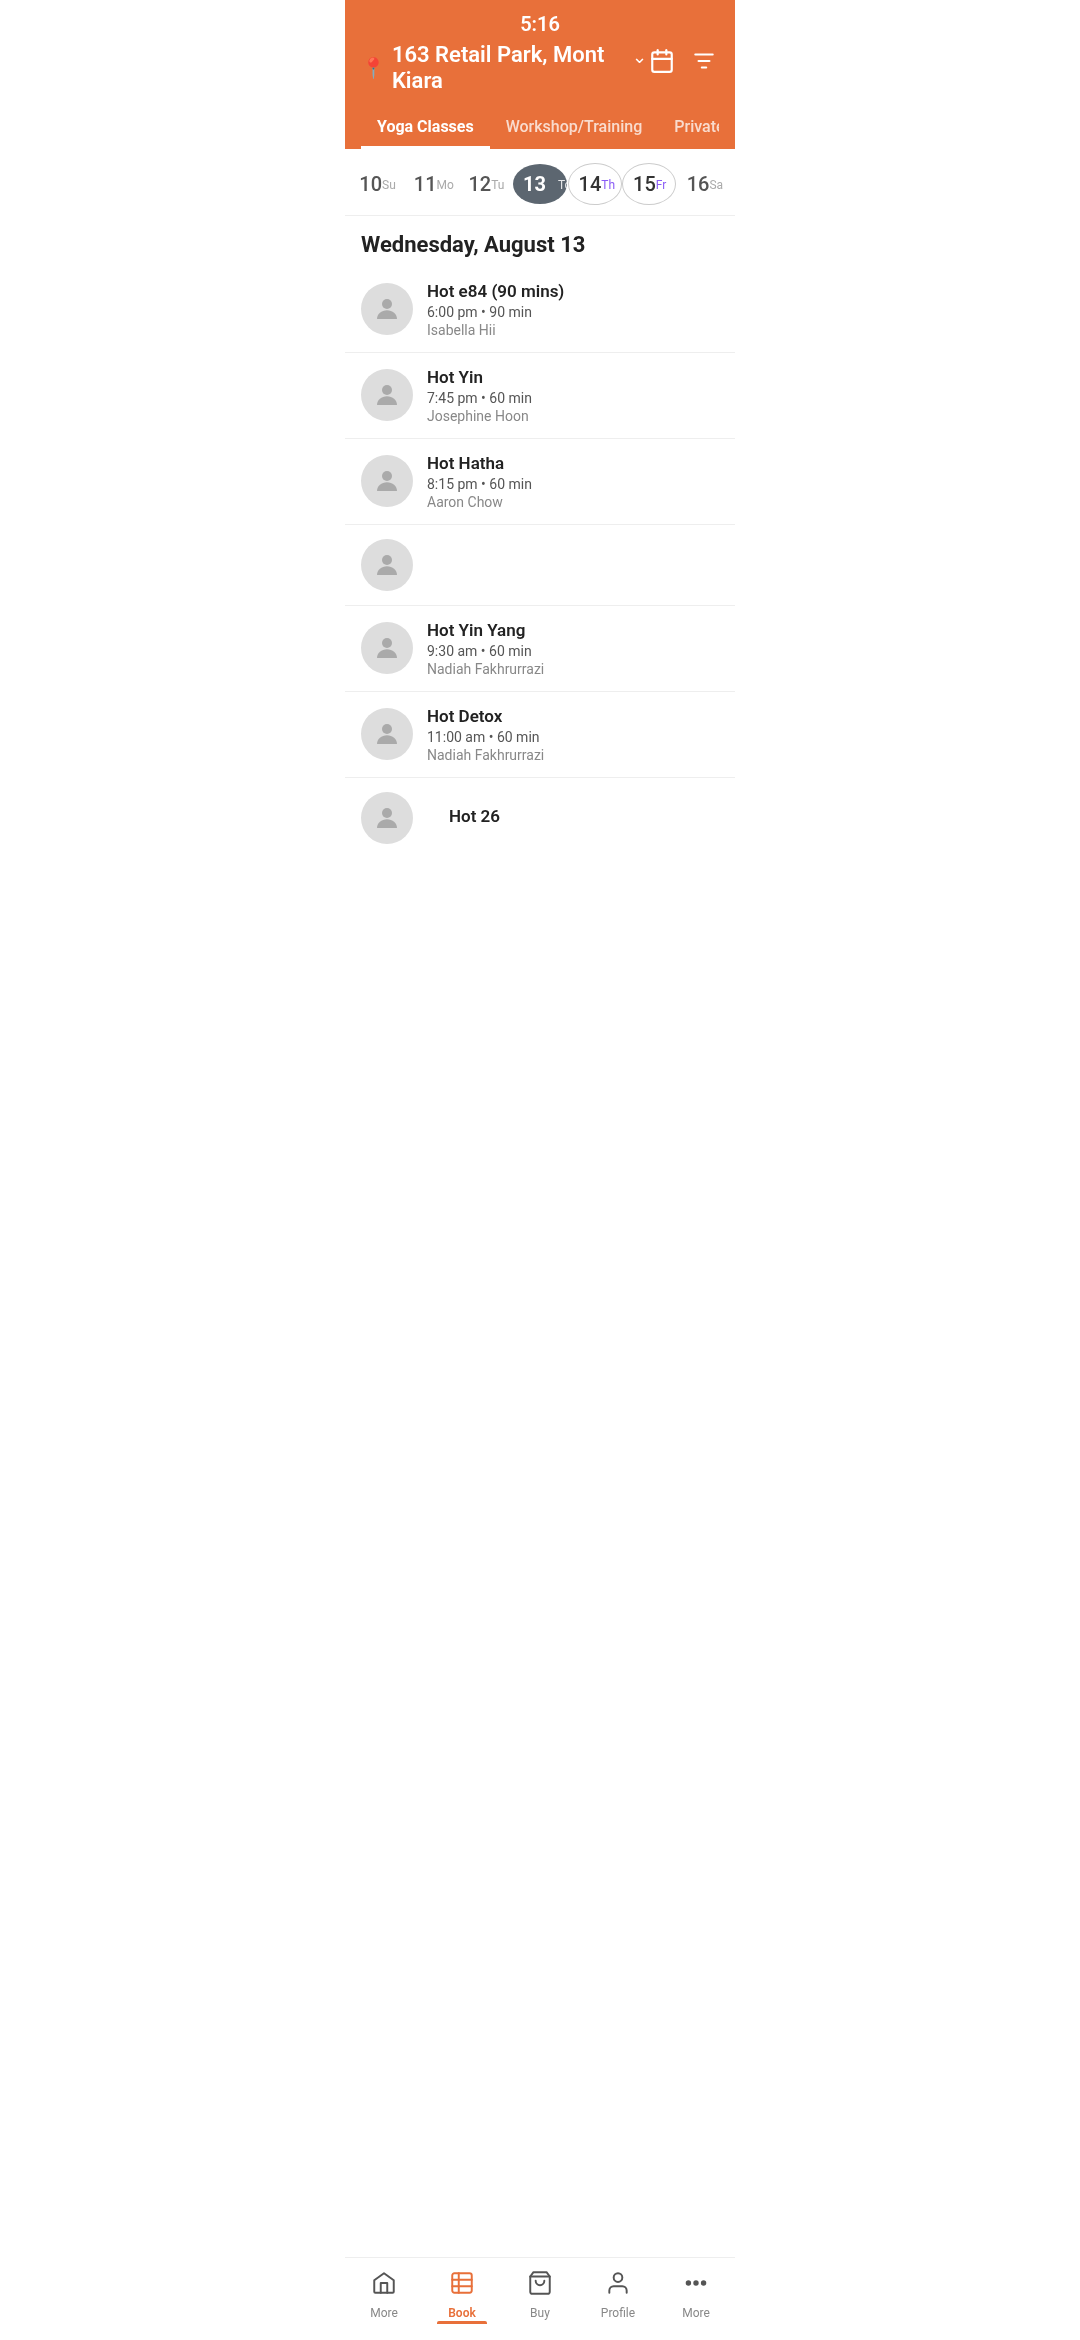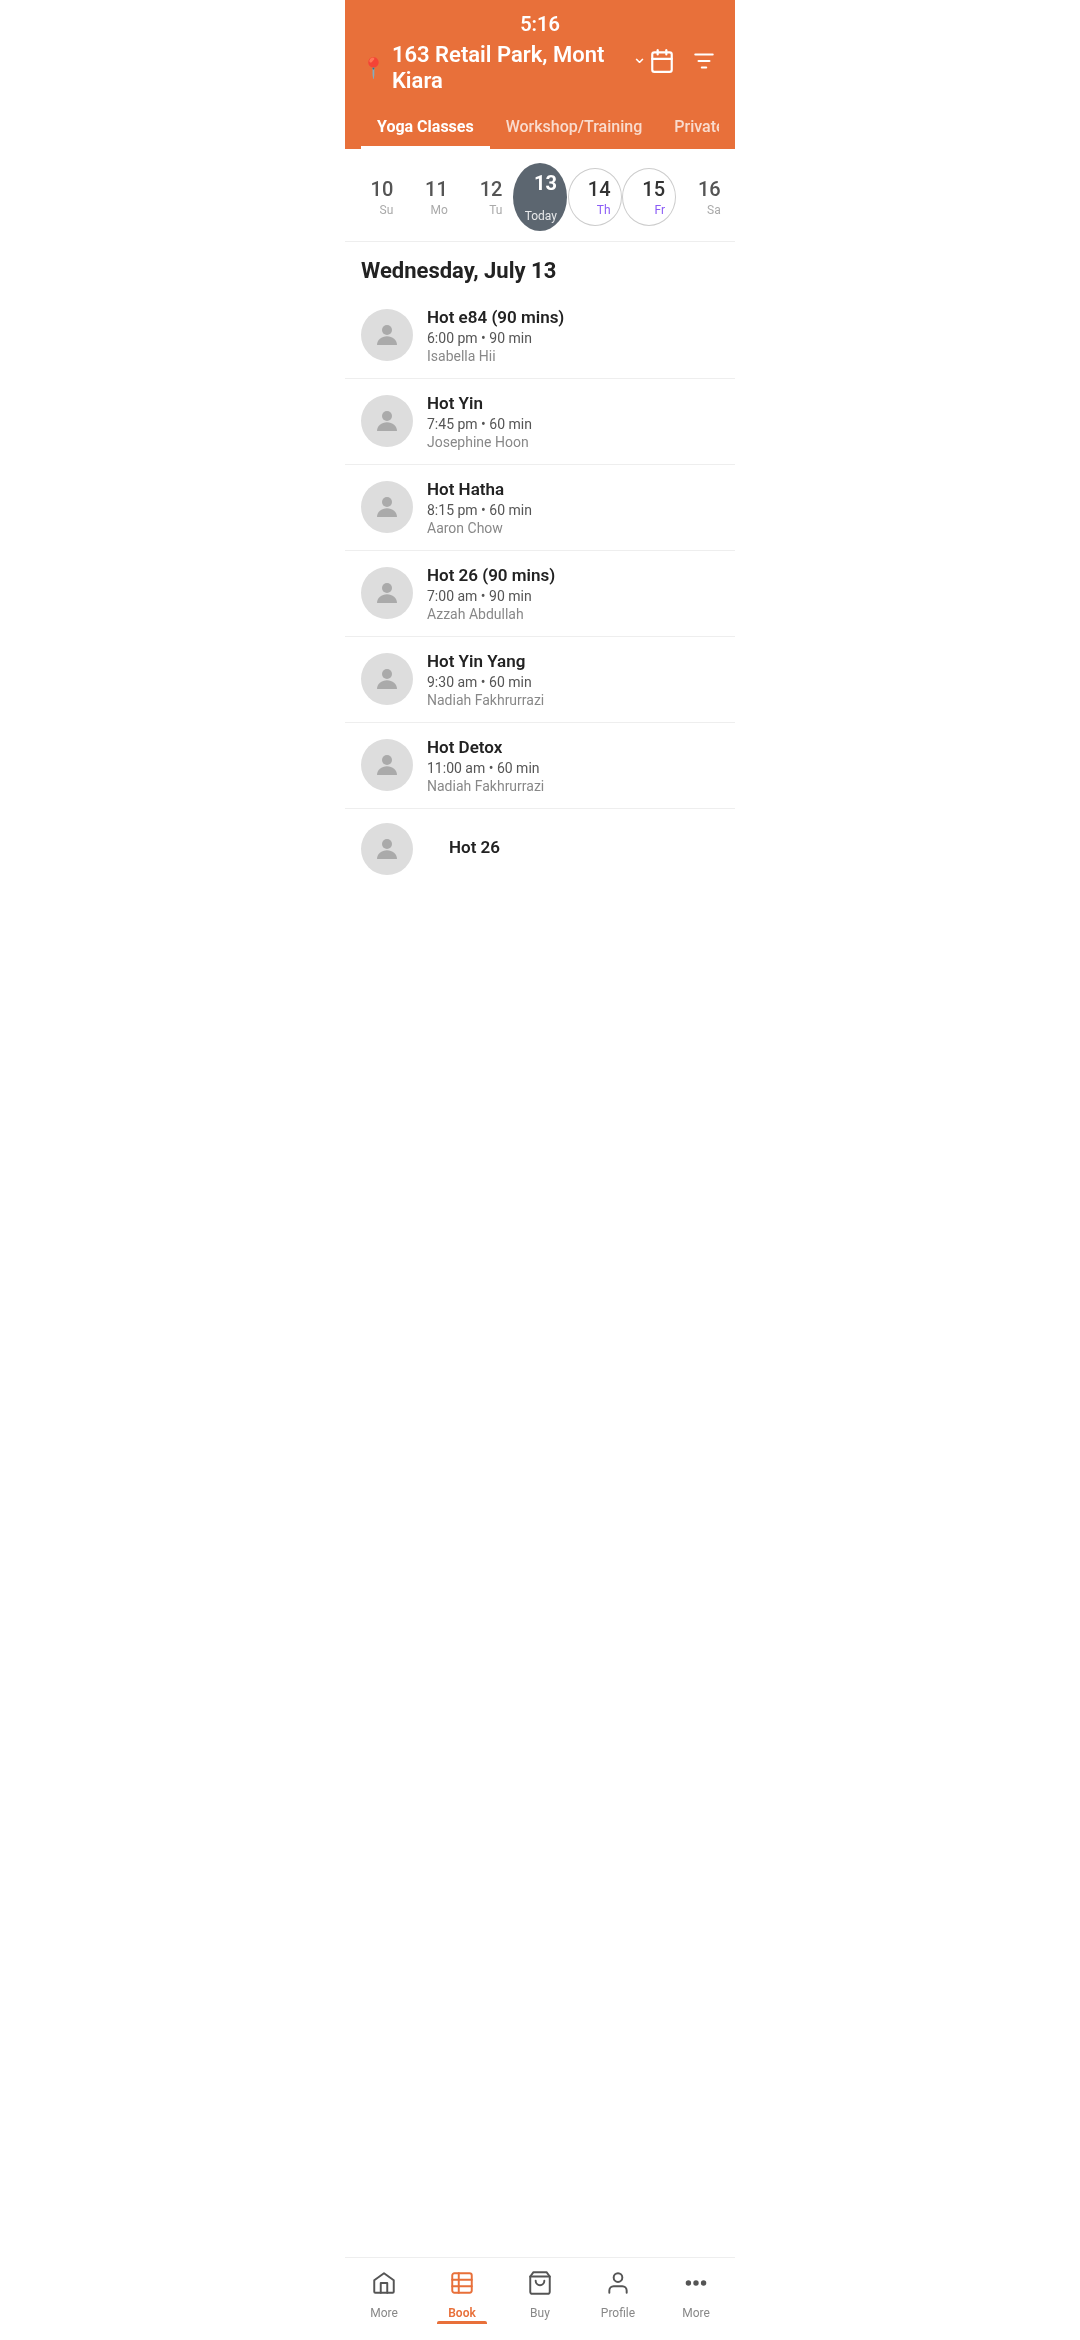--- a/index.html
+++ b/index.html
@@ -115,22 +115,21 @@
 
     .date-strip {
       display: flex;
       justify-content: space-around;
       align-items: center;
       padding: 0 4px;
     }
 
     .date-item {
       display: flex;
-      flex-direction: column;
-      align-items: flex-end;
+      align-items: center;
       padding: 8px 10px;
       border-radius: 50%;
       width: 54px;
       cursor: pointer;
     }
 
     .date-item.active {
       background: #5C6670;
       border-radius: 50%;
       gap: 12px;
@@ -352,21 +351,21 @@
       <span class="date-num">15</span>
       <span class="date-day">Fr</span>
     </div>
     <div class="date-item">
       <span class="date-num">16</span>
       <span class="date-day">Sa</span>
     </div>
   </div>
 </div>
 
-<div class="day-header">Wednesday, July 13</div>
+<div class="day-header">Wednesday, August 13</div>
 
 <div class="class-list">
 
   <div class="class-item">
     <div class="avatar">
       <svg viewBox="0 0 24 24" xmlns="http://www.w3.org/2000/svg">
         <circle cx="12" cy="8" r="4"></circle>
         <path d="M4 20c0-4 3.6-7 8-7s8 3 8 7"></path>
       </svg>
     </div>
@@ -404,25 +403,20 @@
       <div class="class-instructor">Aaron Chow</div>
     </div>
   </div>
 
   <div class="class-item">
     <div class="avatar">
       <svg viewBox="0 0 24 24" xmlns="http://www.w3.org/2000/svg">
         <circle cx="12" cy="8" r="4"></circle>
         <path d="M4 20c0-4 3.6-7 8-7s8 3 8 7"></path>
       </svg>
-    </div>
-    <div class="class-info">
-      <div class="class-name">Hot 26 (90 mins)</div>
-      <div class="class-time">7:00 am • 90 min</div>
-      <div class="class-instructor">Azzah Abdullah</div>
     </div>
   </div>
 
   <div class="class-item">
     <div class="avatar">
       <svg viewBox="0 0 24 24" xmlns="http://www.w3.org/2000/svg">
         <circle cx="12" cy="8" r="4"></circle>
         <path d="M4 20c0-4 3.6-7 8-7s8 3 8 7"></path>
       </svg>
     </div>

